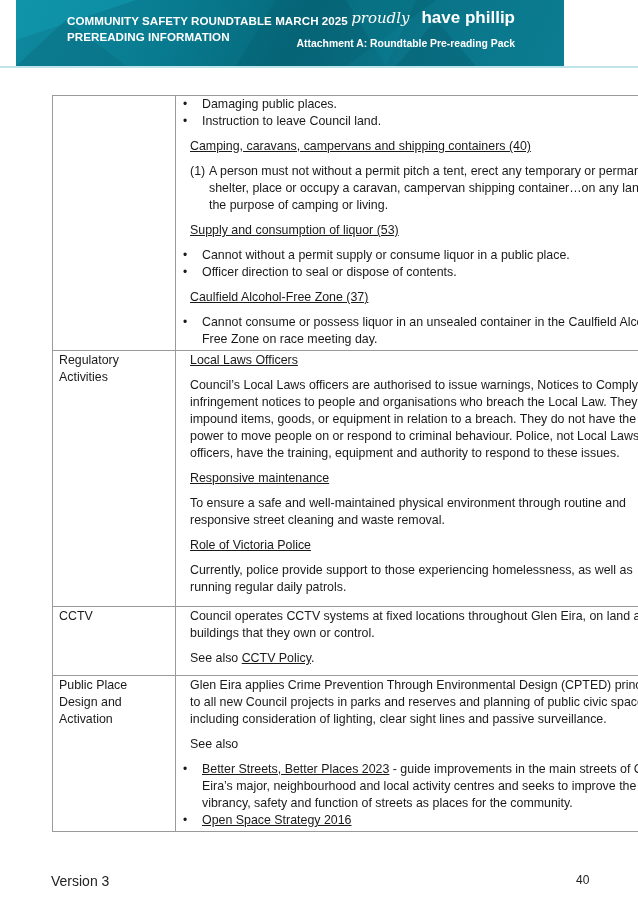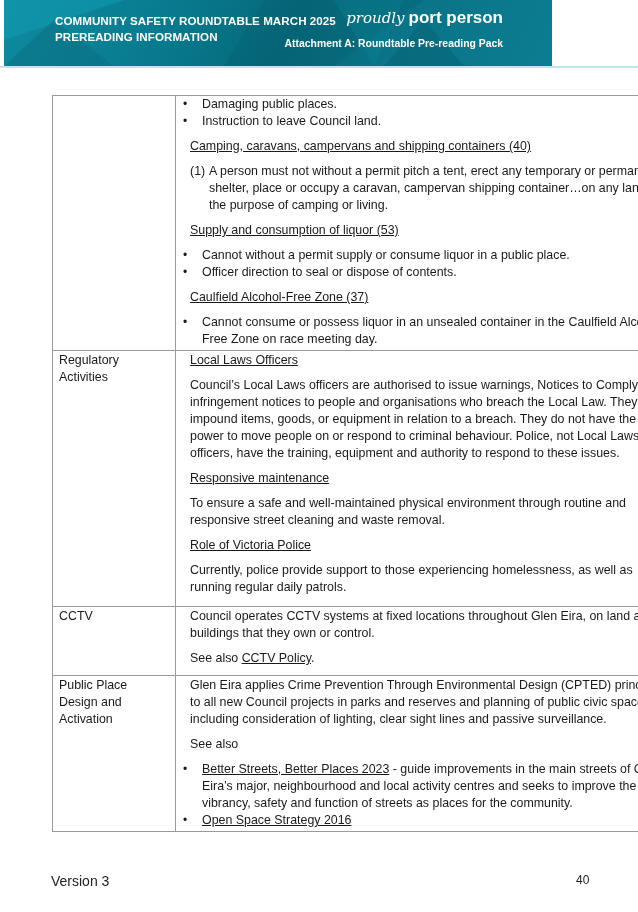--- a/index.html
+++ b/index.html
@@ -1,32 +1,32 @@
 <!DOCTYPE html>
 <html><head>
 <meta charset="utf-8">
 <style>
   html, body { margin: 0; padding: 0; }
   body {
     width: 638px; height: 912px; background: #ffffff; position: relative; overflow: hidden;
     font-family: "Liberation Sans", sans-serif; color: #1a1a1a;
   }
   .header {
-    position: absolute; left: 4px; top: 0; width: 548px; height: 66px;
+    position: absolute; left: 16px; top: 0; width: 548px; height: 66px;
     background: linear-gradient(115deg, #0f8aa0 0%, #087a8f 30%, #06687a 52%, #0a7387 70%, #0b7d92 100%);
     overflow: hidden;
   }
   .header .facet { position: absolute; }
   .header .title {
     position: absolute; left: 51px; top: 13px; color: #ffffff; font-weight: bold;
     font-size: 11.6px; line-height: 16px; letter-spacing: 0.05px;
   }
   .header .brand {
     position: absolute; right: 49px; top: 8px; color: #ffffff; font-size: 17px;
-    display: flex; align-items: baseline; gap: 4px;
+    display: flex; align-items: baseline; gap: 12px;
   }
   .header .brand .script { font-family: "DejaVu Serif", serif; font-style: italic; font-size: 15px; font-weight: normal; }
   .header .brand .bold { font-weight: bold; }
   .header .attachment {
     position: absolute; right: 49px; top: 38px; color: #ffffff; font-weight: bold; font-size: 10.4px;
   }
   .header-line { position: absolute; left: 0; top: 66px; width: 638px; height: 2px; background: #bfe4ea; }
 
   table.main {
     position: absolute; left: 52px; top: 95px; width: 636px;
@@ -57,21 +57,21 @@
     <polygon points="330,0 400,0 370,66" fill="#0a8aa0" opacity="0.25"></polygon>
     <polygon points="560,0 638,0 638,66 600,66" fill="#0a7d91" opacity="0.4"></polygon>
     <polygon points="380,66 420,20 460,66" fill="#05596a" opacity="0.35"></polygon>
   </svg>
   <div class="title">
     <div>COMMUNITY SAFETY ROUNDTABLE MARCH 2025</div>
     <div>PREREADING INFORMATION</div>
   </div>
   <div class="brand">
     <span class="script">proudly</span>
-    <span class="bold">port person</span>
+    <span class="bold">have phillip</span>
   </div>
   <div class="attachment">Attachment A: Roundtable Pre-reading Pack</div>
 </div>
 <div class="header-line"></div>
 
 <table class="main">
   <tbody>
       <tr>
     <td class="label"></td>
     <td class="content">

